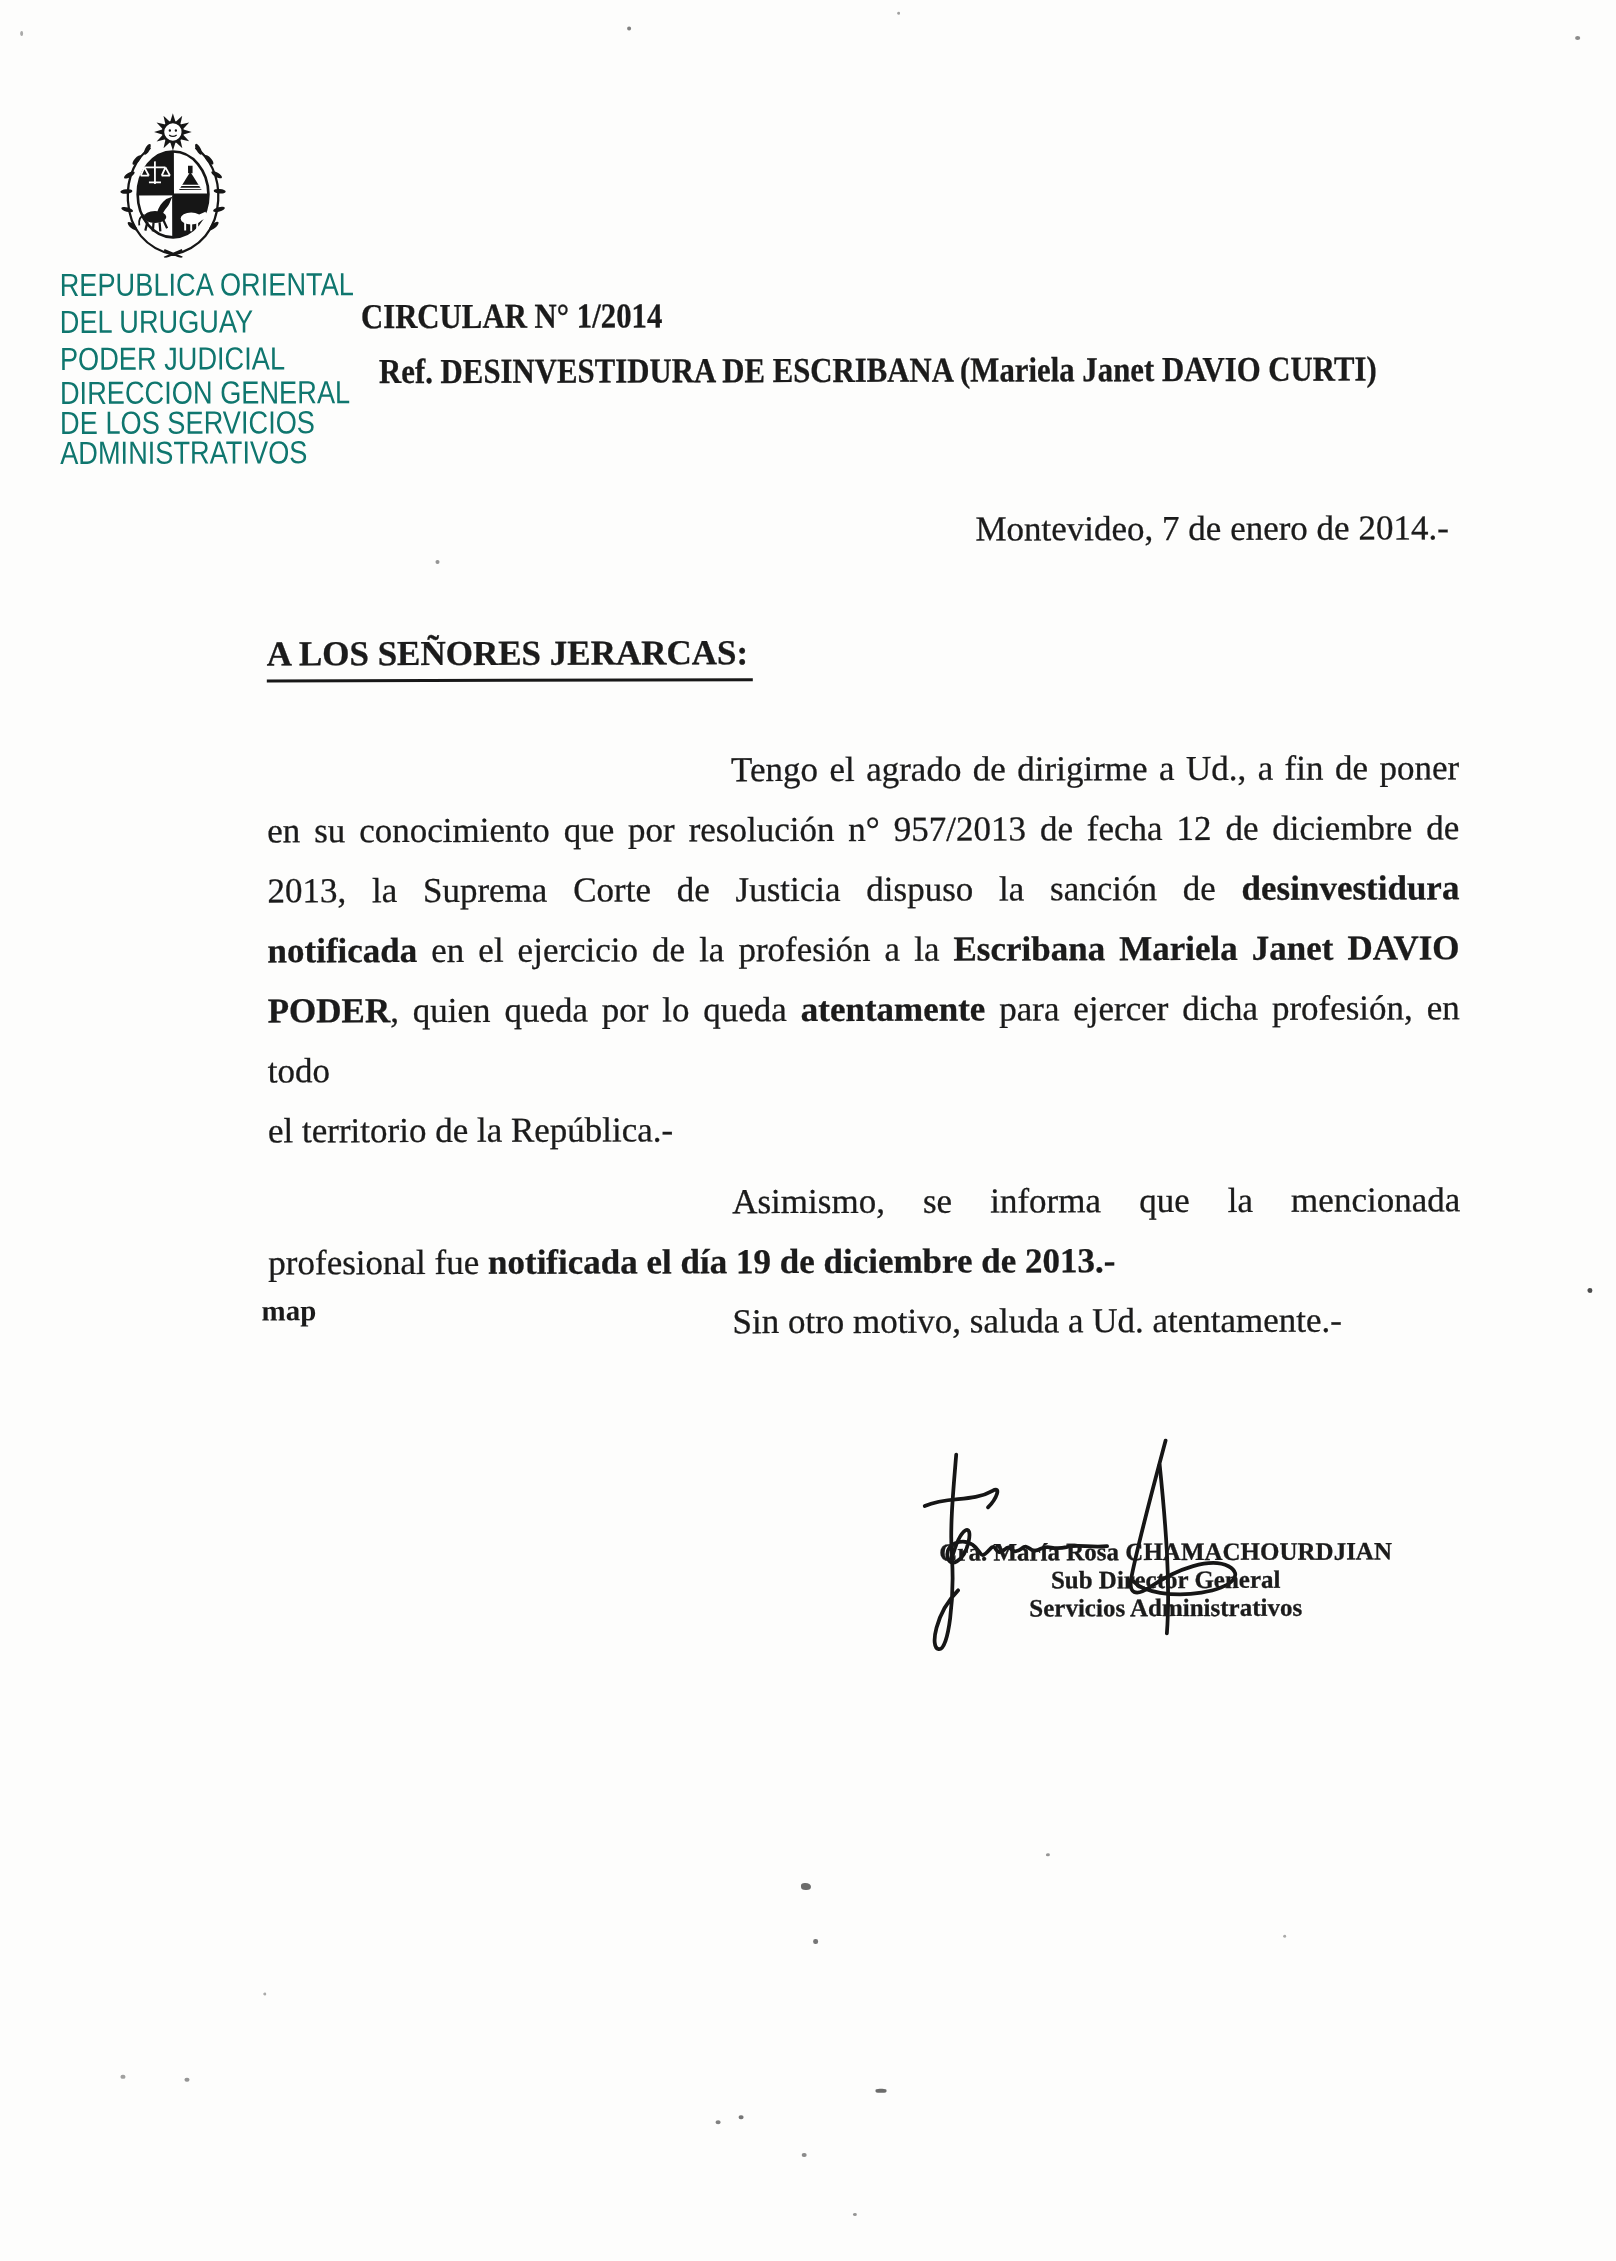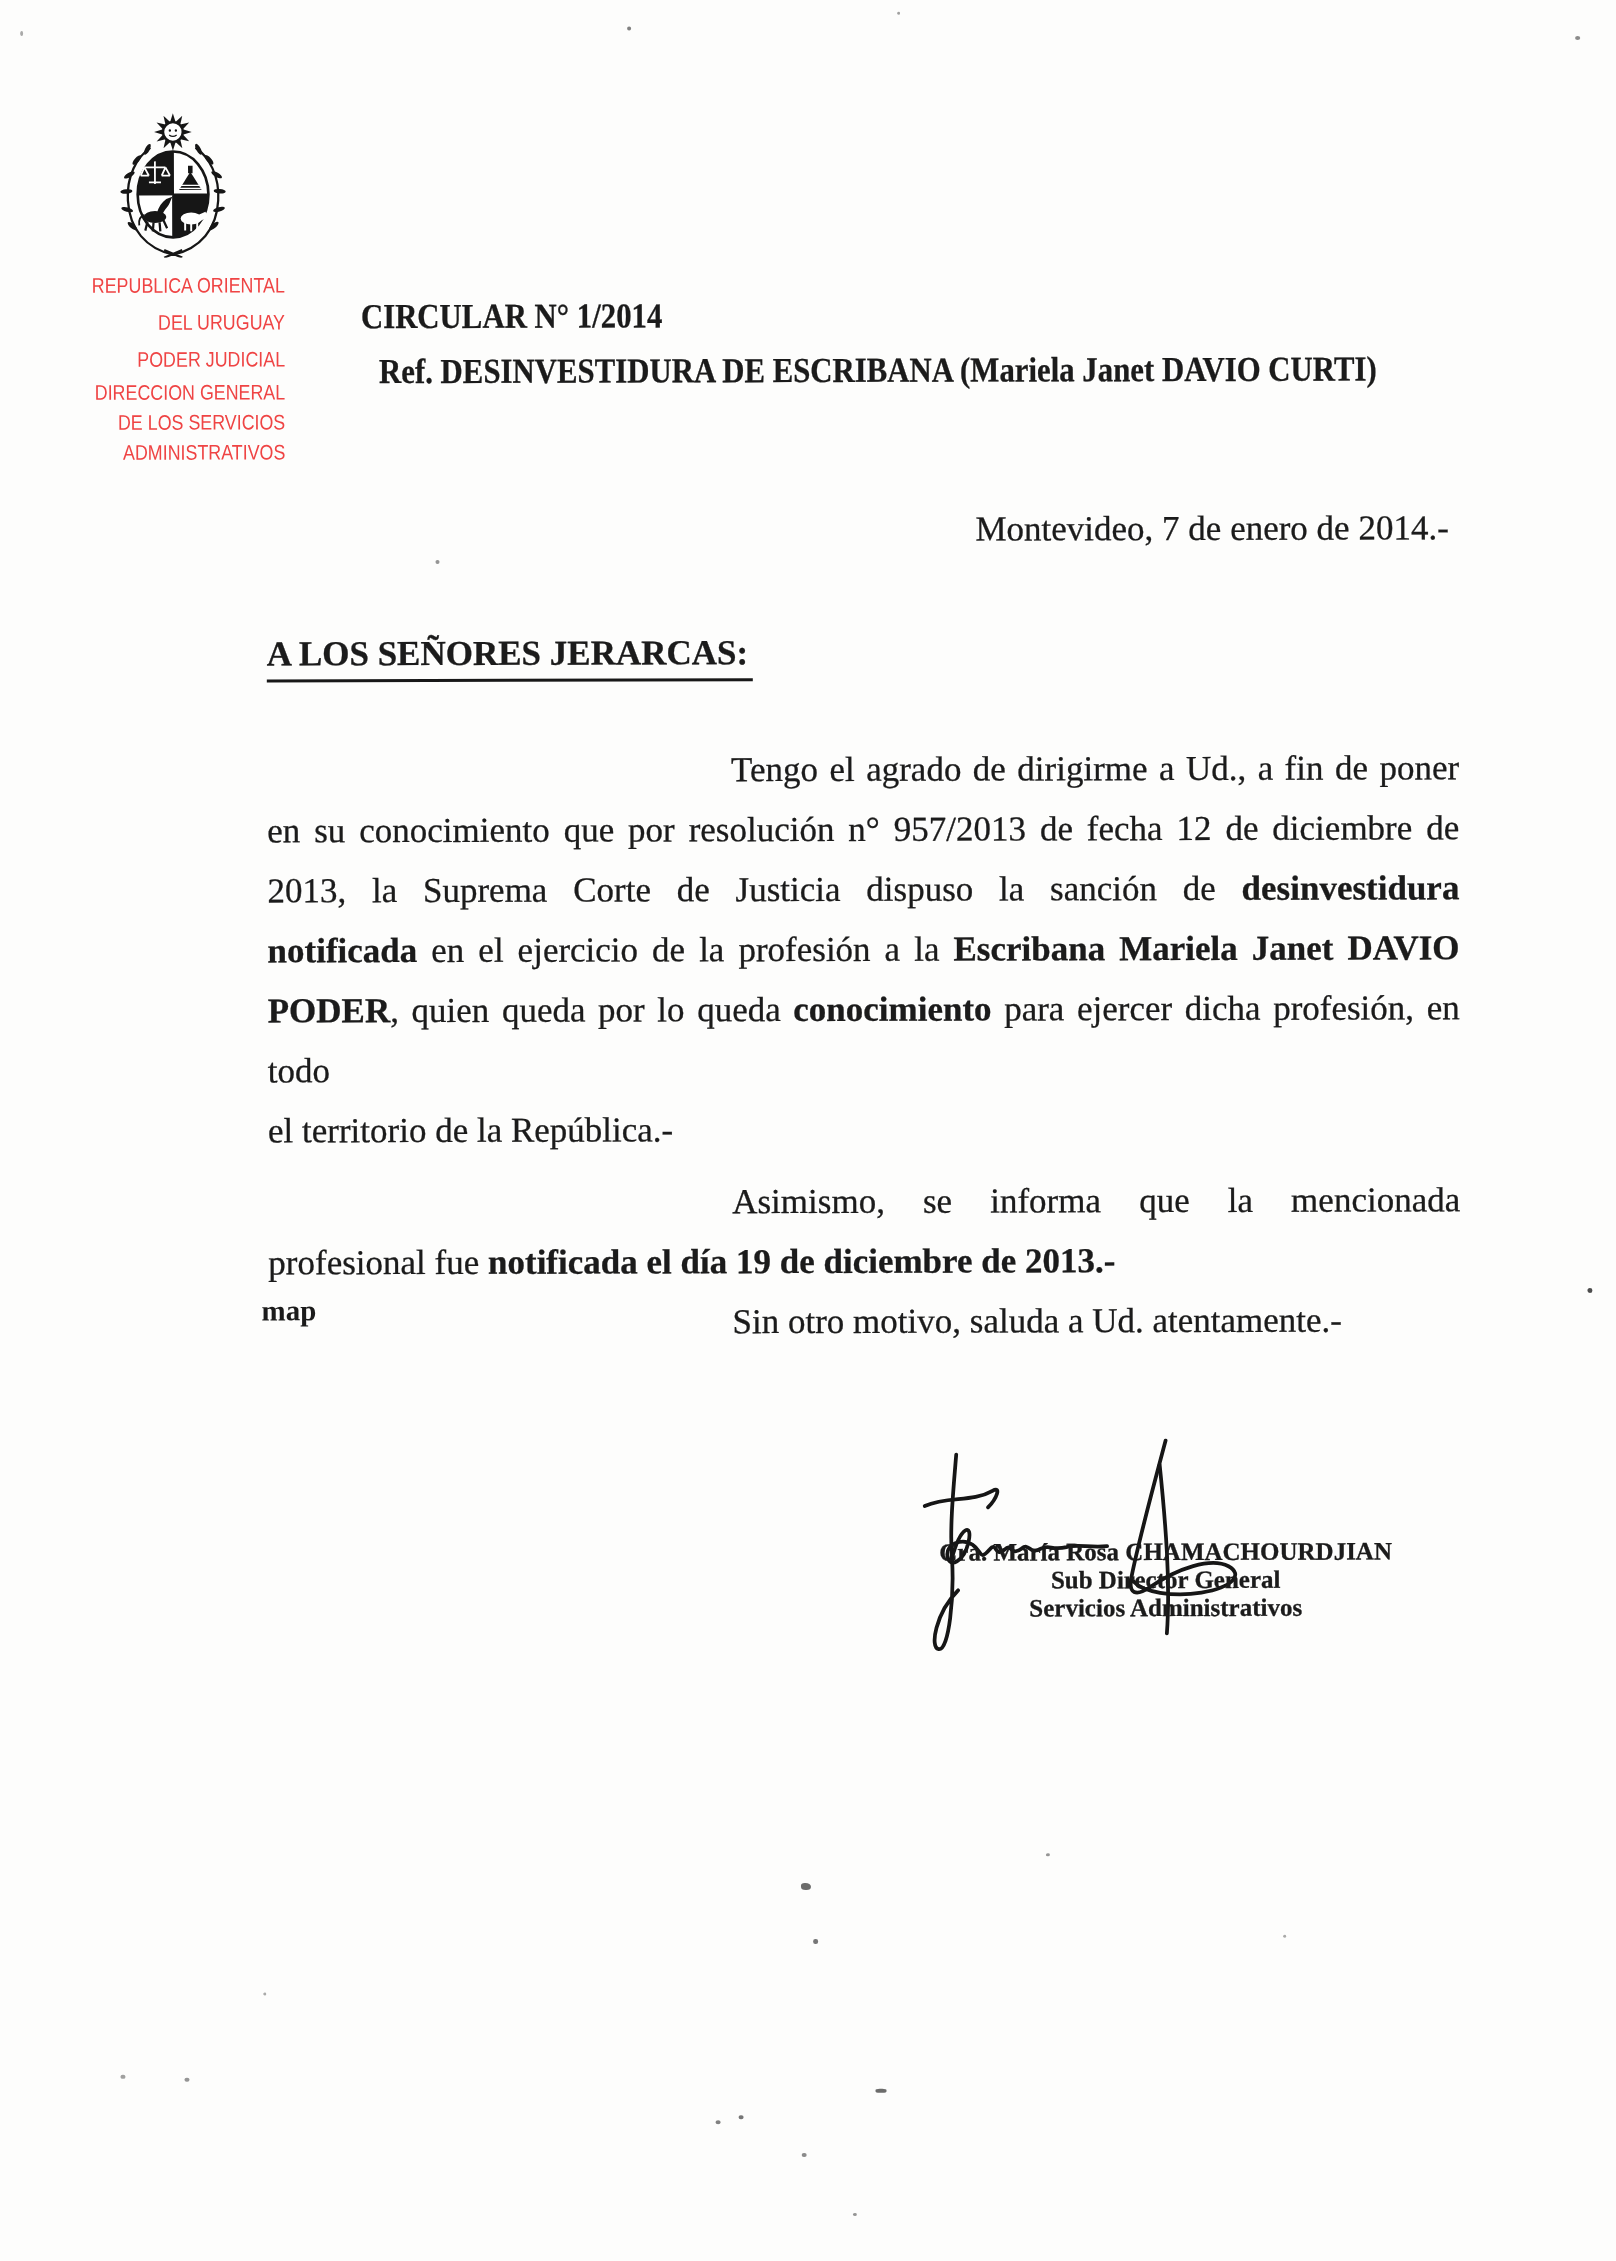--- a/index.html
+++ b/index.html
@@ -2,22 +2,22 @@
 <html style="font-size:12px"><head>
 <meta charset="utf-8">
 <style>
   html,body{margin:0;padding:0;background:#ffffff;}
   .sheet{position:relative;width:1616px;height:2261px;background:#fdfdfc;overflow:hidden;
          font-family:"Liberation Serif","DejaVu Serif",serif;color:#1b1b1b;}
   .tilt{position:absolute;inset:0;transform:rotate(-0.15deg);transform-origin:50% 50%;}
 
   
   .arms{position:absolute;left:118px;top:110px;width:115px;height:146px;}
-  .lh{position:absolute;left:42px;top:265px;width:265px;text-align:right;
-      font-family:"Liberation Sans","DejaVu Sans",sans-serif;color:#ef4444;font-size:21px;}
+  .lh{position:absolute;left:42px;top:265px;width:265px;text-align:left;
+      font-family:"Liberation Sans","DejaVu Sans",sans-serif;color:#0f766e;font-size:32px;}
   .lh div{transform:scaleX(.85);transform-origin:center top;white-space:nowrap;}
   .lh .g1{line-height:37px;}
   .lh .g2{line-height:30px;}
 
   
   .h1,.h2{position:absolute;font-weight:bold;font-size:35px;line-height:42px;white-space:nowrap;
           transform:scaleX(.88);transform-origin:left top;-webkit-text-stroke:0.3px #1b1b1b;}
   .h1{left:363px;top:295px;}
   .h2{left:381px;top:350px;}
 
@@ -158,21 +158,21 @@
   <div class="salute">
     <span class="u">A LOS SEÑORES JERARCAS:</span>
   </div>
 
   <div class="body">
     <div>
           <div class="bline just" style="padding-left: 464px;"><span>Tengo el agrado de dirigirme a Ud., a fin de poner</span></div>
           <div class="bline just"><span>en su conocimiento que por resolución n° 957/2013 de fecha 12 de diciembre de</span></div>
           <div class="bline just"><span>2013, la Suprema Corte de Justicia dispuso la sanción de </span><span class="b">desinvestidura</span></div>
           <div class="bline just"><span class="b">notificada</span><span> en el ejercicio de la profesión a la </span><span class="b">Escribana Mariela Janet DAVIO</span></div>
-          <div class="bline just"><span class="b">PODER</span><span>, quien queda por lo queda </span><span class="b">conocimiento</span><span> para ejercer dicha profesión, en todo</span></div>
+          <div class="bline just"><span class="b">PODER</span><span>, quien queda por lo queda </span><span class="b">atentamente</span><span> para ejercer dicha profesión, en todo</span></div>
           <div class="bline"><span>el territorio de la República.-</span></div>
         </div>
     <div class="p2">
           <div class="bline just" style="padding-left: 464px;"><span>Asimismo, se informa que la mencionada</span></div>
           <div class="bline"><span>profesional fue </span><span class="b">notificada el día 19 de diciembre de 2013.-</span></div>
         </div>
     <div>
           <div class="bline" style="padding-left: 464px;"><span>Sin otro motivo, saluda a Ud. atentamente.-</span></div>
         </div>
   </div>

